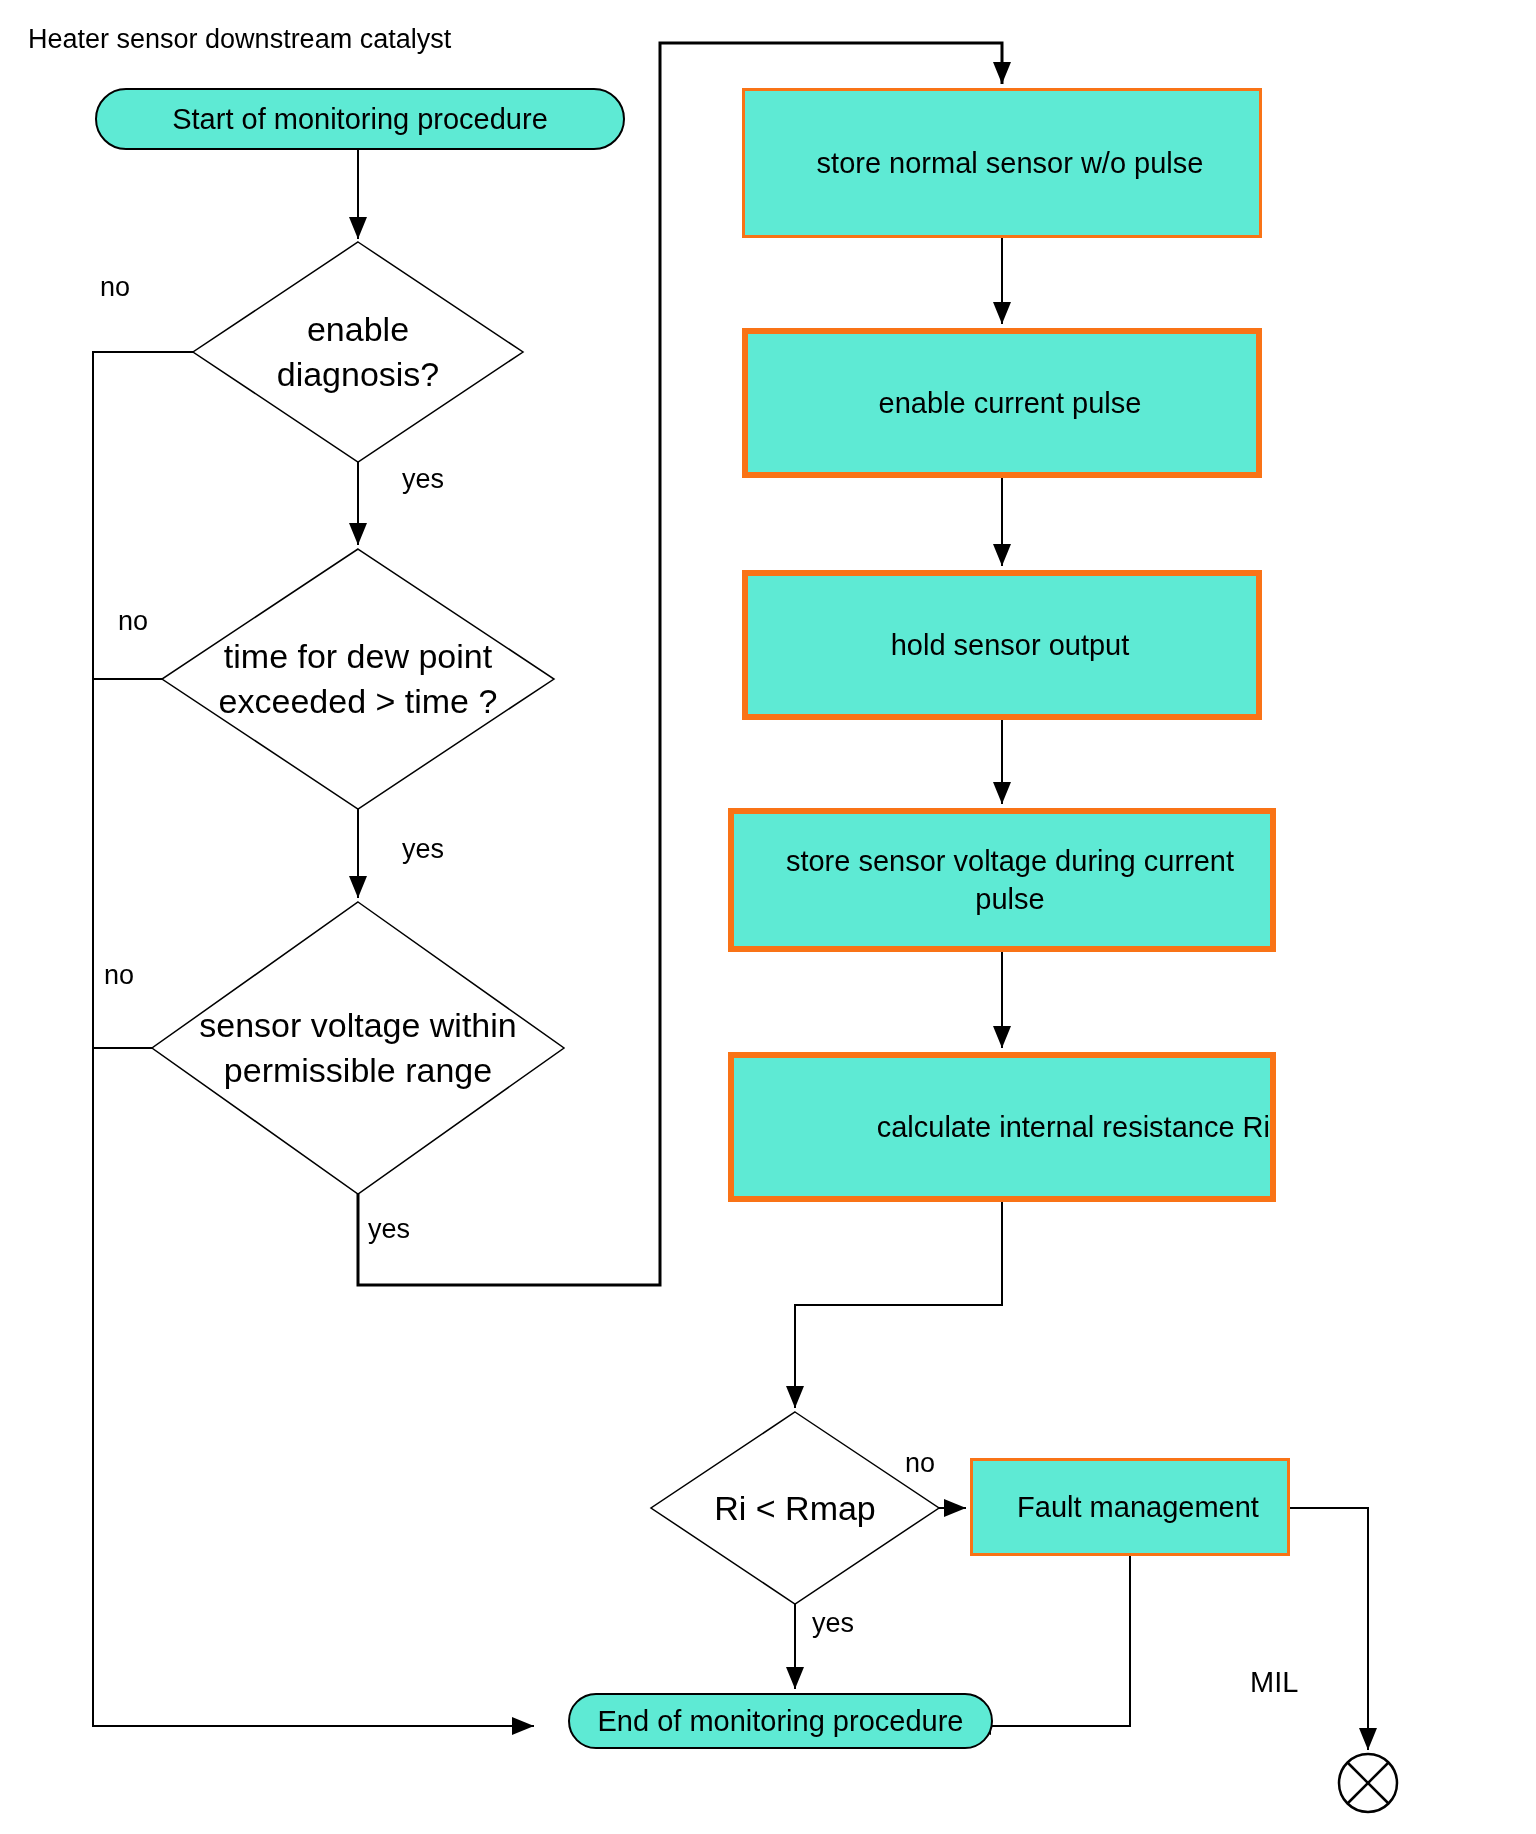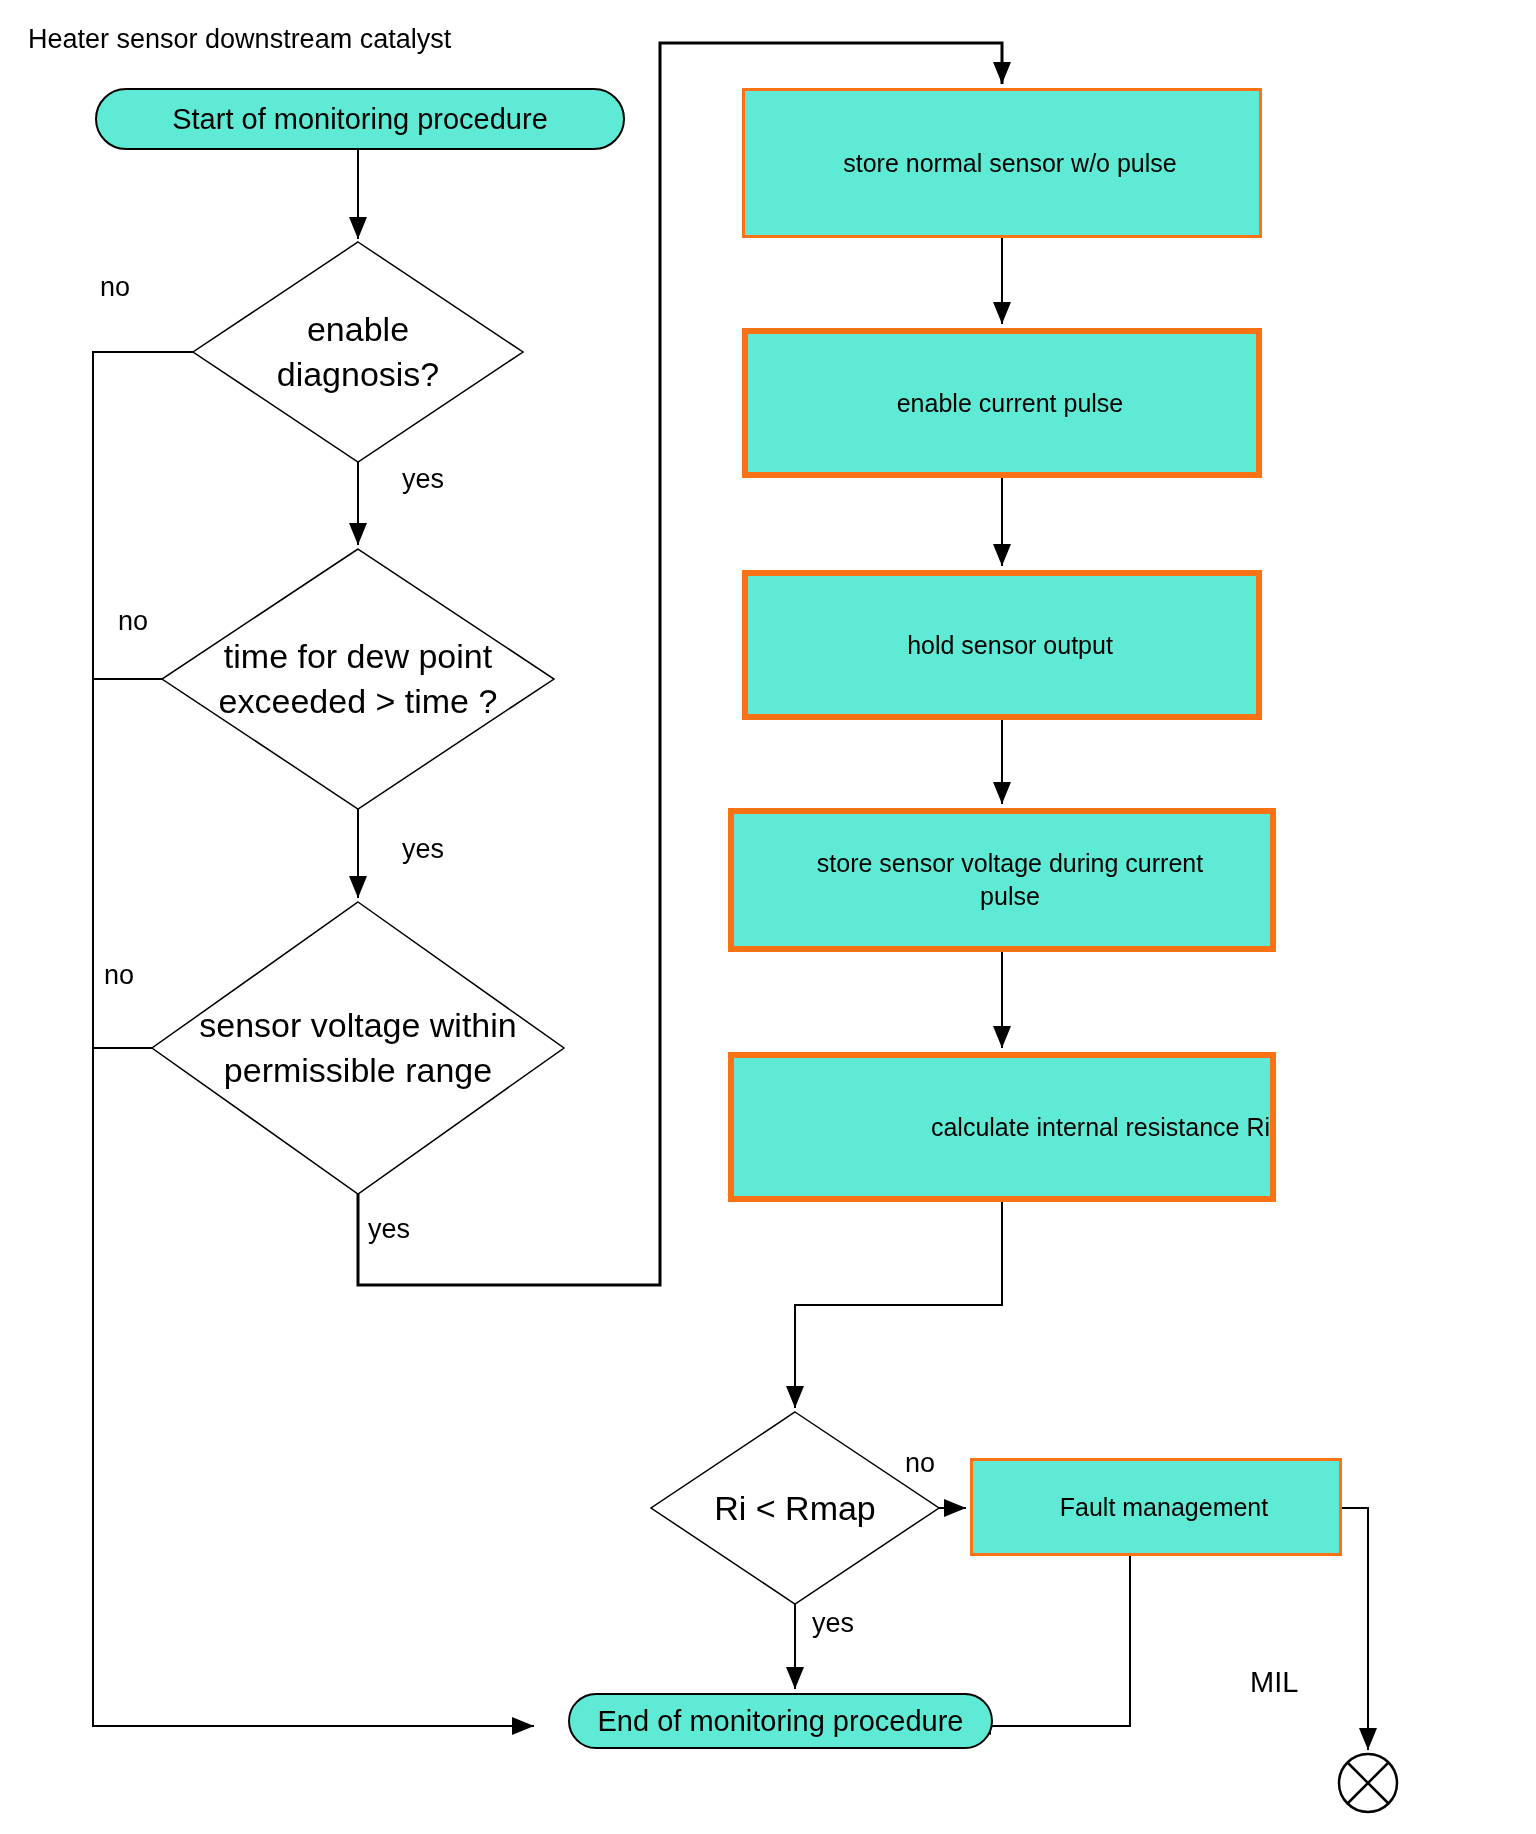--- a/index.html
+++ b/index.html
@@ -8,21 +8,21 @@
     width:1536px;height:1834px;
     background:#ffffff;
     font-family:"Liberation Sans", sans-serif;
     color:#000;
     overflow:hidden;
   }
   svg.wires{position:absolute;left:0;top:0;z-index:1;}
   .node{position:absolute;z-index:2;display:flex;align-items:center;justify-content:center;
         text-align:center;box-sizing:border-box;background:#5eead4;}
   .terminator{border:2px solid #000;font-size:29px;}
-  .process{border:6px solid #f97316;font-size:25px;flex-direction:column;line-height:1.32;padding-left:16px;}
+  .process{border:6px solid #f97316;font-size:29px;flex-direction:column;line-height:1.32;padding-left:16px;}
   .process.thick{border-width:3px;}
   .dlabel{position:absolute;z-index:3;display:flex;flex-direction:column;align-items:center;justify-content:center;
           text-align:center;font-size:34px;line-height:1.32;background:transparent;}
   .branch{position:absolute;z-index:3;font-size:27px;background:transparent;}
   .title{position:absolute;z-index:3;font-size:27px;background:transparent;}
 </style>
 </head>
 <body>
 
 <div class="canvas">
@@ -94,21 +94,21 @@
   <div class="node process" style="left:728px;top:808px;width:548px;height:144px;">
     <div>store sensor voltage during current</div>
     <div>pulse</div>
   </div>
   <div class="node process" style="left:742px;top:570px;width:520px;height:150px;">
     <div>hold sensor output</div>
   </div>
   <div class="node process" style="left:728px;top:1052px;width:548px;height:150px;align-items:flex-end;">
     <div>calculate internal resistance Ri</div>
   </div>
-  <div class="node process thick" style="left:970px;top:1458px;width:372px;height:98px;">
+  <div class="node process thick" style="left:970px;top:1458px;width:320px;height:98px;">
     <div>Fault management</div>
   </div>
 
   <div class="node terminator" style="left:568px;top:1693px;width:425px;height:56px;border-radius:32px;">
     <span>End of monitoring procedure</span>
   </div>
 
   <div class="branch" style="left:100px;top:272px;">no</div>
   <div class="branch" style="left:402px;top:464px;">yes</div>
   <div class="branch" style="left:118px;top:606px;">no</div>

